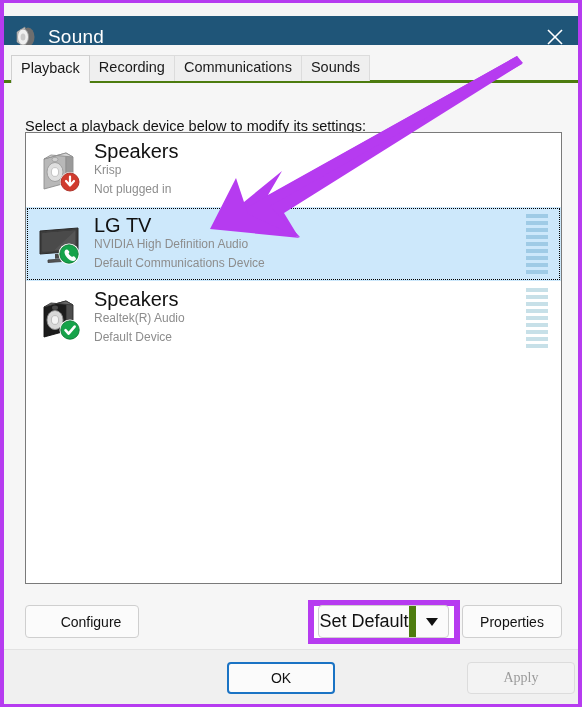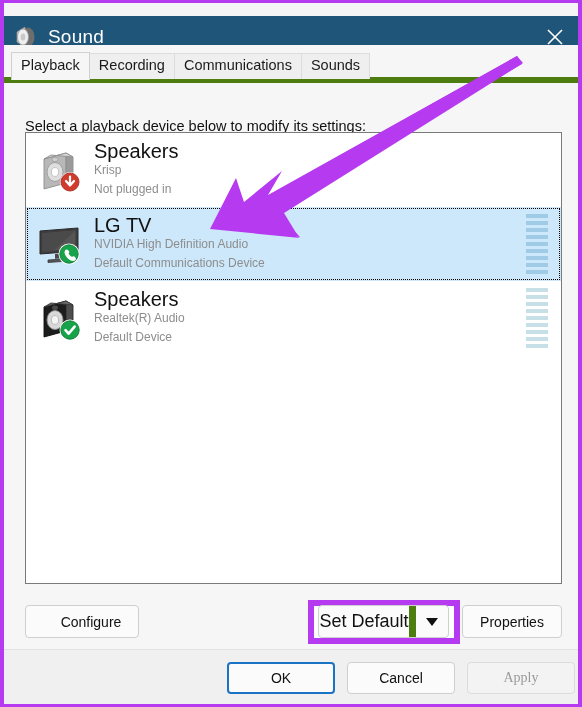--- a/index.html
+++ b/index.html
@@ -83,24 +83,24 @@
   }
 
   
   .tabstrip {
     position: absolute;
     left: 0;
     top: 10px;
     width: 574px;
     height: 28px;
     display: flex;
-    align-items: center;
+    align-items: flex-start;
     padding-left: 7px;
     box-sizing: border-box;
-    border-bottom: 6px solid #4d7c0f;
+    border-bottom: 3px solid #4d7c0f;
   }
   .tab {
     font-size: 14.5px;
     color: #1a1a1a;
     padding: 3px 9px 5px 9px;
     background: #efefef;
     border: 1px solid #dcdcdc;
     border-bottom: none;
     margin-right: -1px;
     line-height: 17px;
@@ -457,21 +457,20 @@
         </div>
       </div>
 
       <div class="btn" id="btn-properties">Properties</div>
     </div>
 
   </div>
 
   <div class="footer">
     <div class="btn" id="btn-ok">OK</div>
-    <div class="btn" id="btn-cancel">Cancel</div>
     <div class="btn disabled" id="btn-apply">Apply</div>
   </div>
 
   <svg class="arrow-annot" viewBox="0 0 582 707">
     <path d="M517 56
              L268 195
              L282 171
              L212 228
              L298 236
              L284 213

